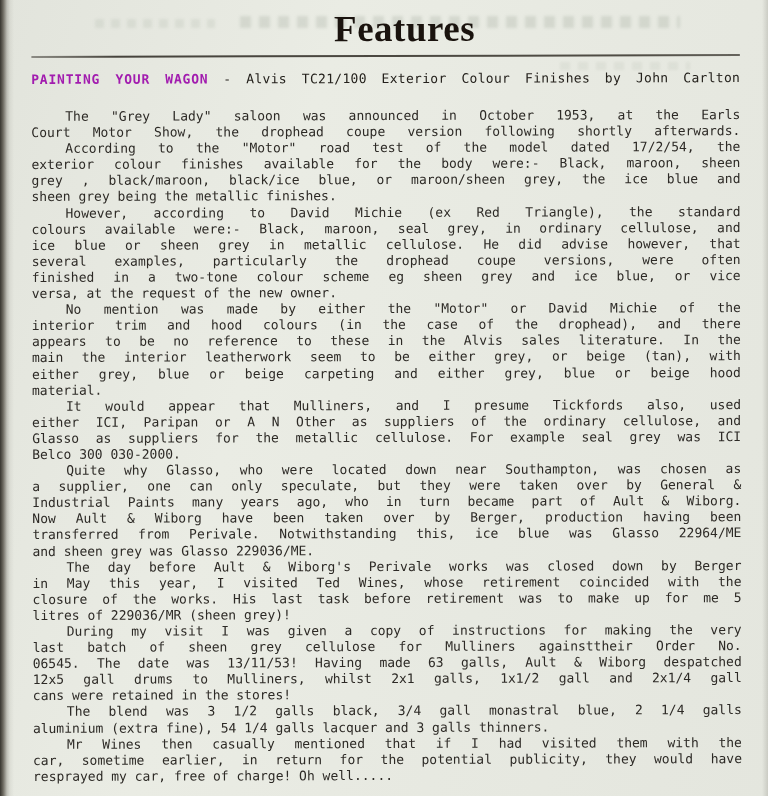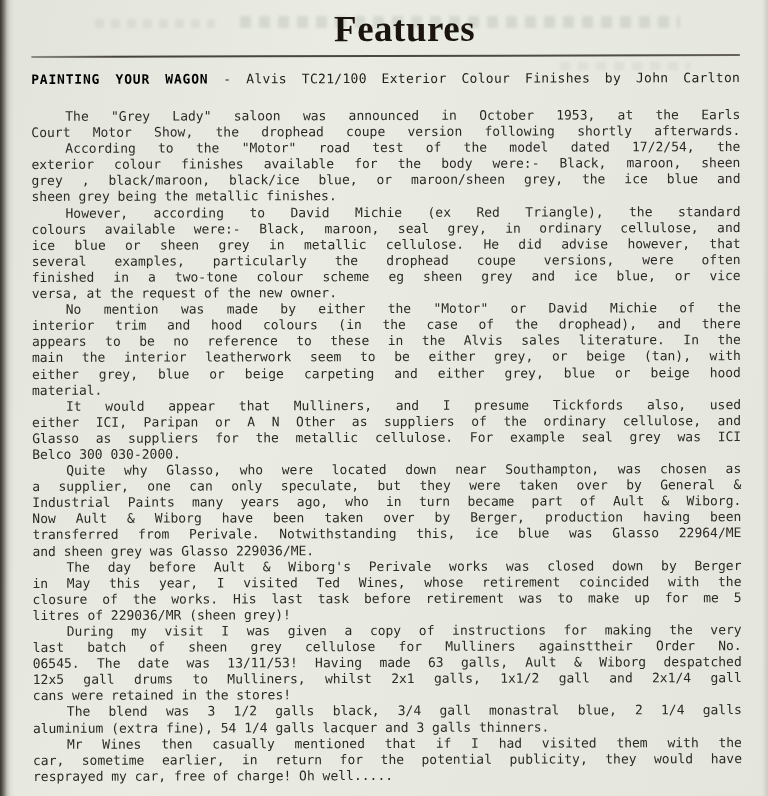--- a/index.html
+++ b/index.html
@@ -64,21 +64,21 @@
 
   .byline {
     margin-top: 13px;
     font-size: 13px;
     line-height: 17px;
     text-align: justify;
     text-align-last: justify;
     color: #24211c;
     letter-spacing: 0.3px;
   }
-  .byline b { font-weight: bold; color: #000000; letter-spacing: 0.8px; }
+  .byline b { font-weight: bold; color: #a21caf; letter-spacing: 0.8px; }
 
   .article-body { margin-top: 21px; }
   .line {
     font-size: 13px;
     line-height: 16.1px;
     text-align: justify;
     text-align-last: left;
     white-space: normal;
     color: #2d2a26;
   }

